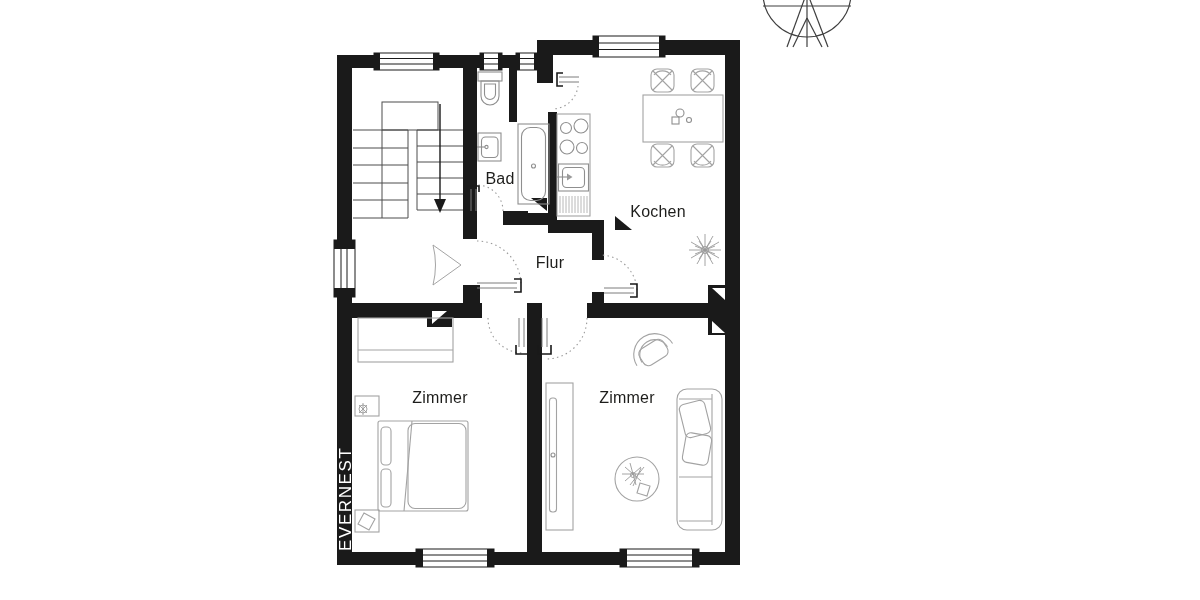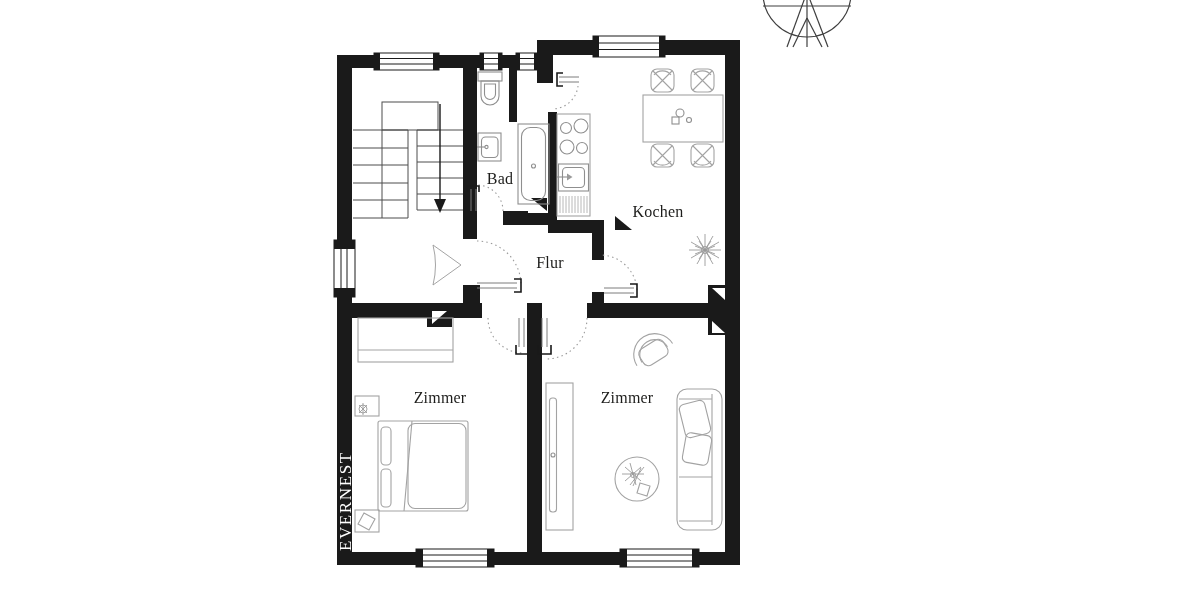--- a/index.html
+++ b/index.html
@@ -1,17 +1,17 @@
 <!DOCTYPE html>
 <html><head>
 <meta charset="utf-8">
 <style>
   html,body{margin:0;padding:0;background:#ffffff;}
   .stage{position:relative;width:1200px;height:600px;background:#ffffff;overflow:hidden;
-         font-family:Liberation Serif, serif;text-align:right;}
+         font-family:Liberation Sans, sans-serif;text-align:right;}
   svg{position:absolute;inset:0;display:block;}
   .room-label{font-size:16px;fill:#1d1d1b;text-anchor:middle;letter-spacing:.2px;}
   .brand-label{font-size:17px;fill:#ffffff;letter-spacing:1.6px;}
   .wall{fill:#1a1a1a;stroke:none;}
   .furn{fill:none;stroke:#a3a3a3;stroke-width:1.1;}
   .furnw{fill:#ffffff;stroke:#a3a3a3;stroke-width:1.1;}
   .fix{fill:none;stroke:#8f8f8f;stroke-width:1.1;}
   .stair{fill:none;stroke:#4d4d4d;stroke-width:1;}
   .winframe{fill:#ffffff;stroke:#1a1a1a;stroke-width:1;}
   .wincap{fill:#1a1a1a;}

